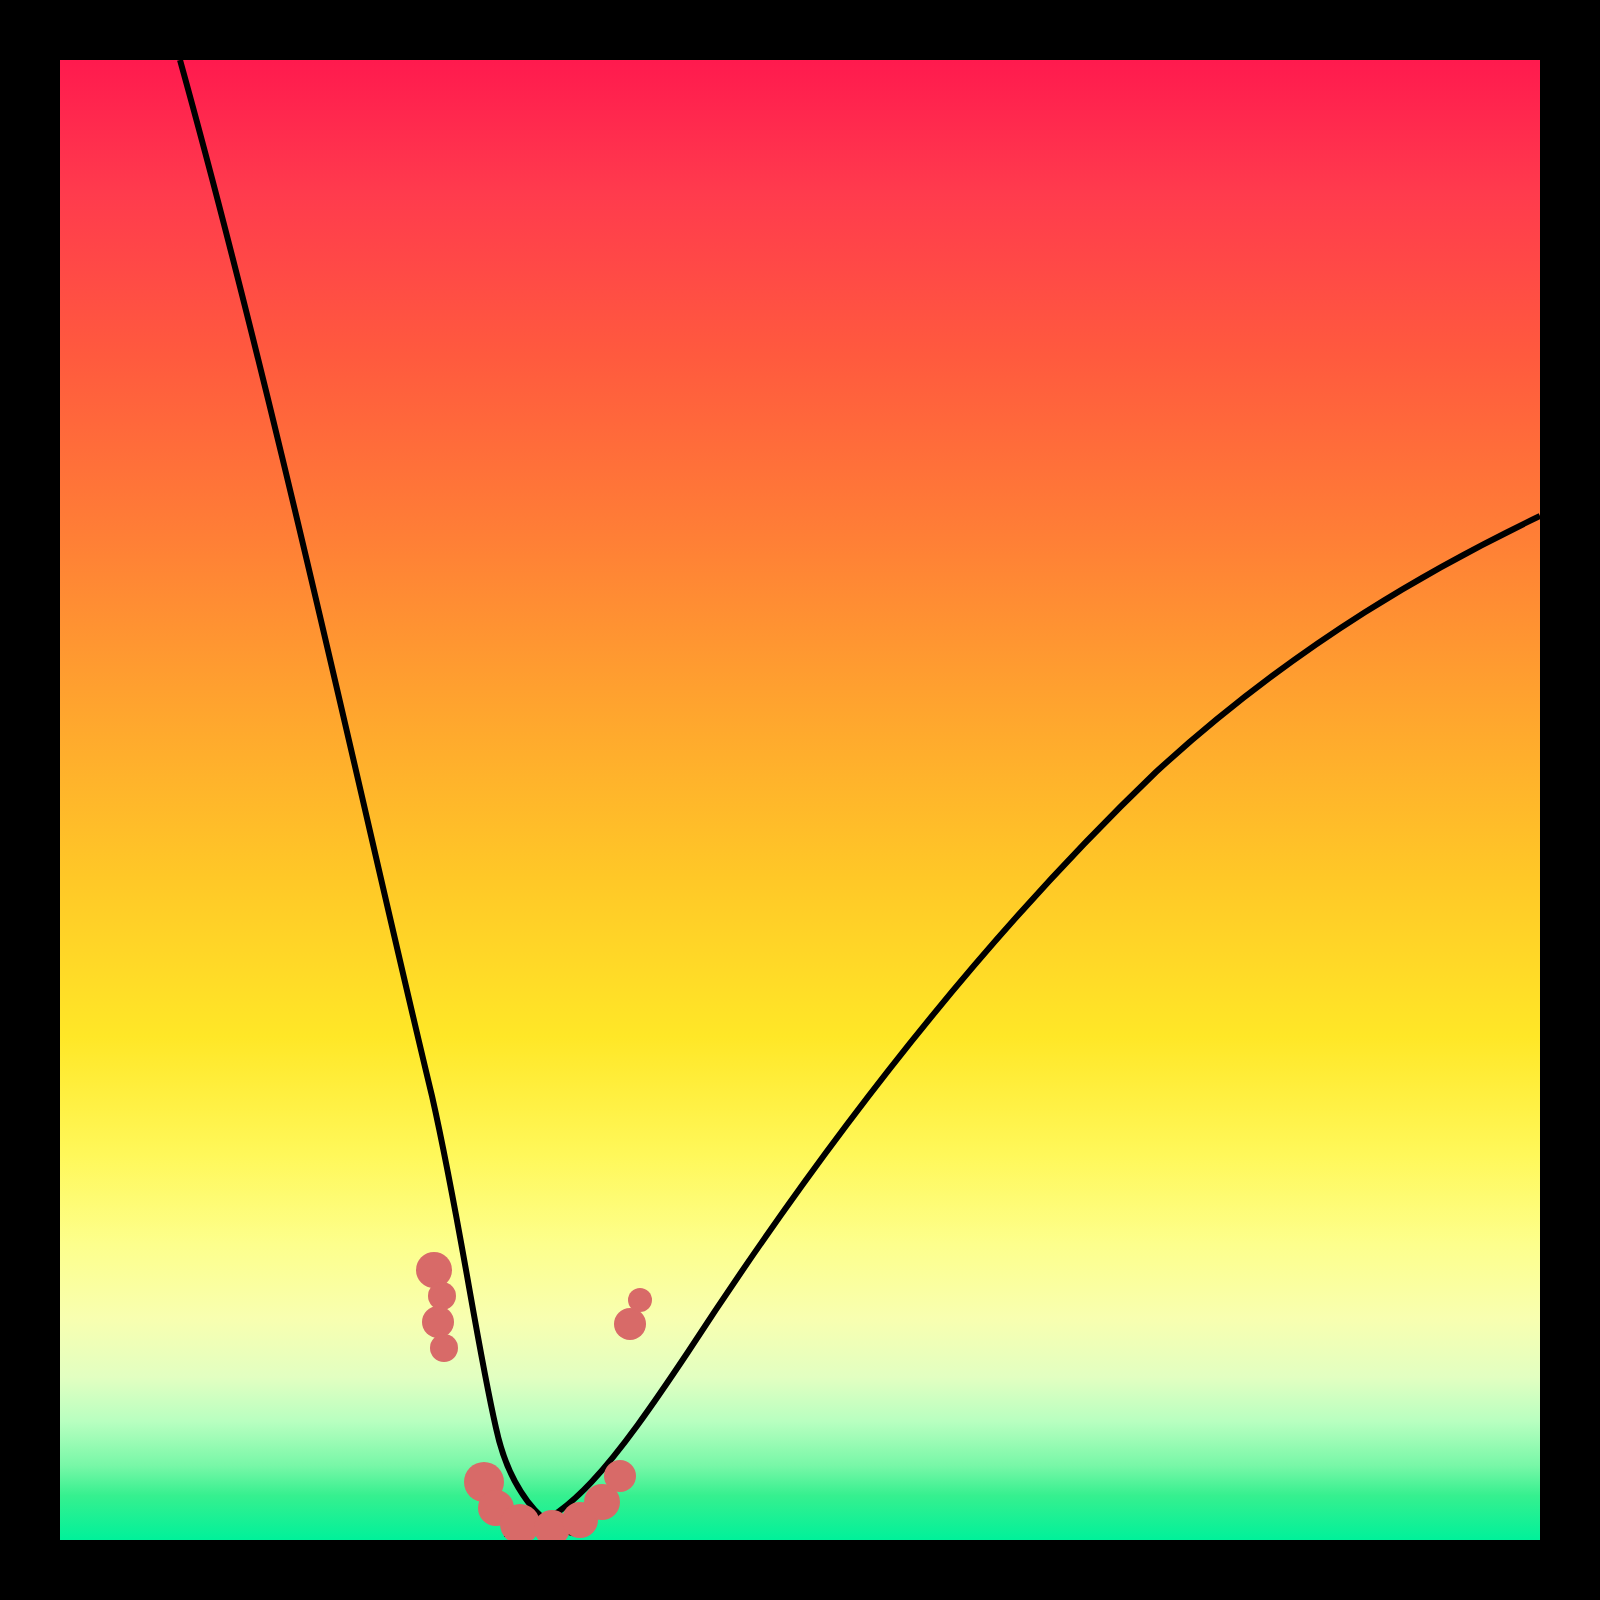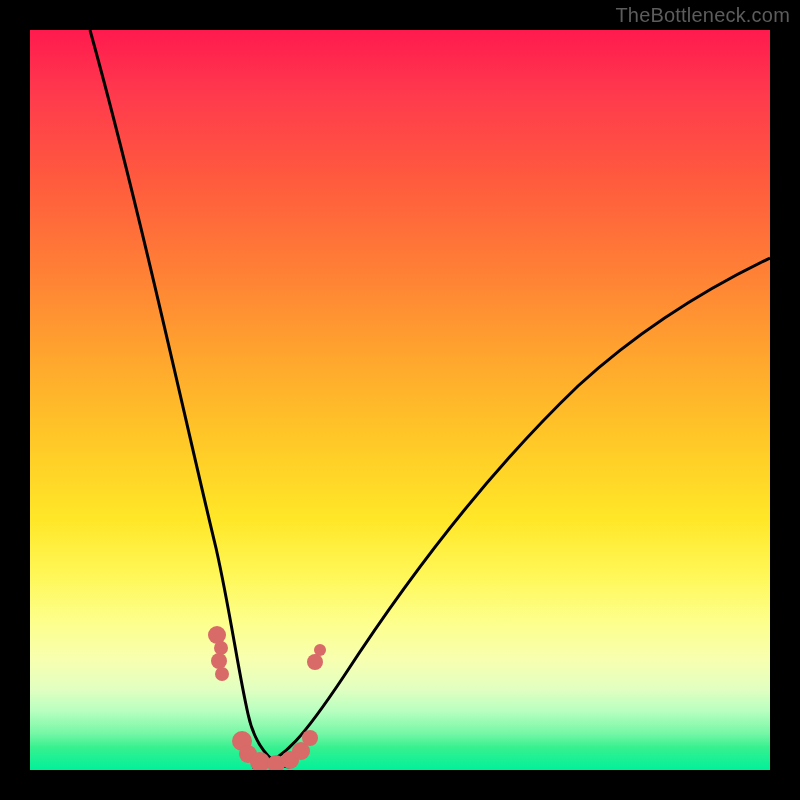--- a/index.html
+++ b/index.html
@@ -68,21 +68,20 @@
     inset: 0;
     width: 100%;
     height: 100%;
     z-index: 3;
   }
 </style>
 </head>
 <body>
 
 <div class="frame">
-  <div class="watermark">TheBottleneck.com</div>
 
   <div class="plot">
     <div class="gradient"></div>
 
     <svg class="curves" viewBox="0 0 740 740" preserveAspectRatio="none">
       <path d="M 60 0
                C 110 180, 155 390, 186 518
                C 200 580, 208 640, 218 684
                C 224 712, 240 736, 260 737" fill="none" stroke="#000" stroke-width="3"></path>
       <path d="M 222 737

